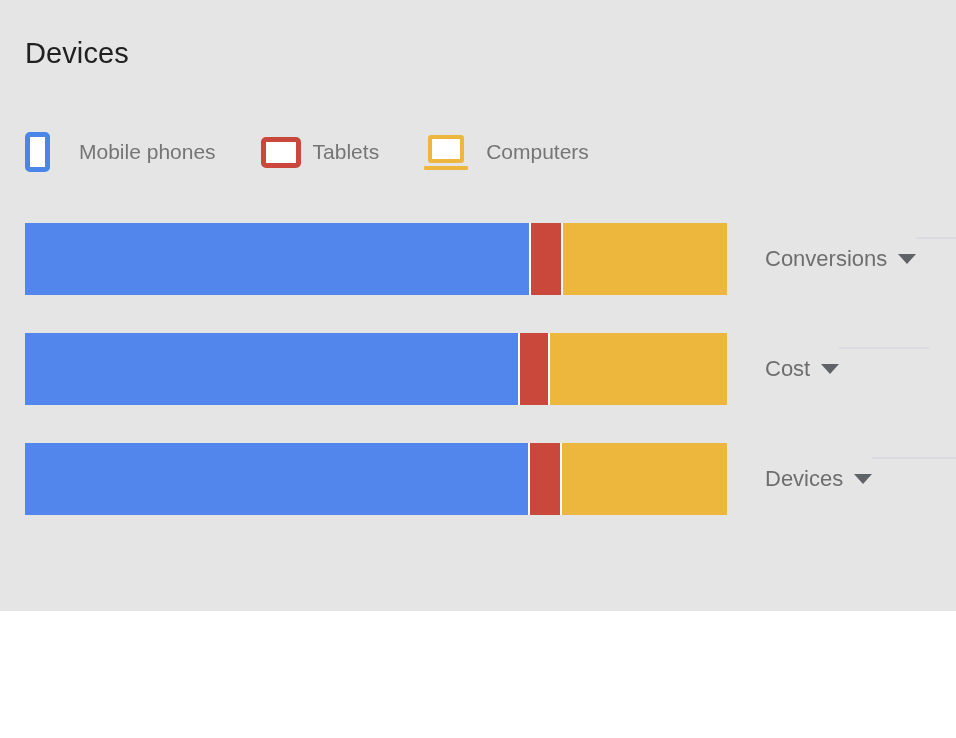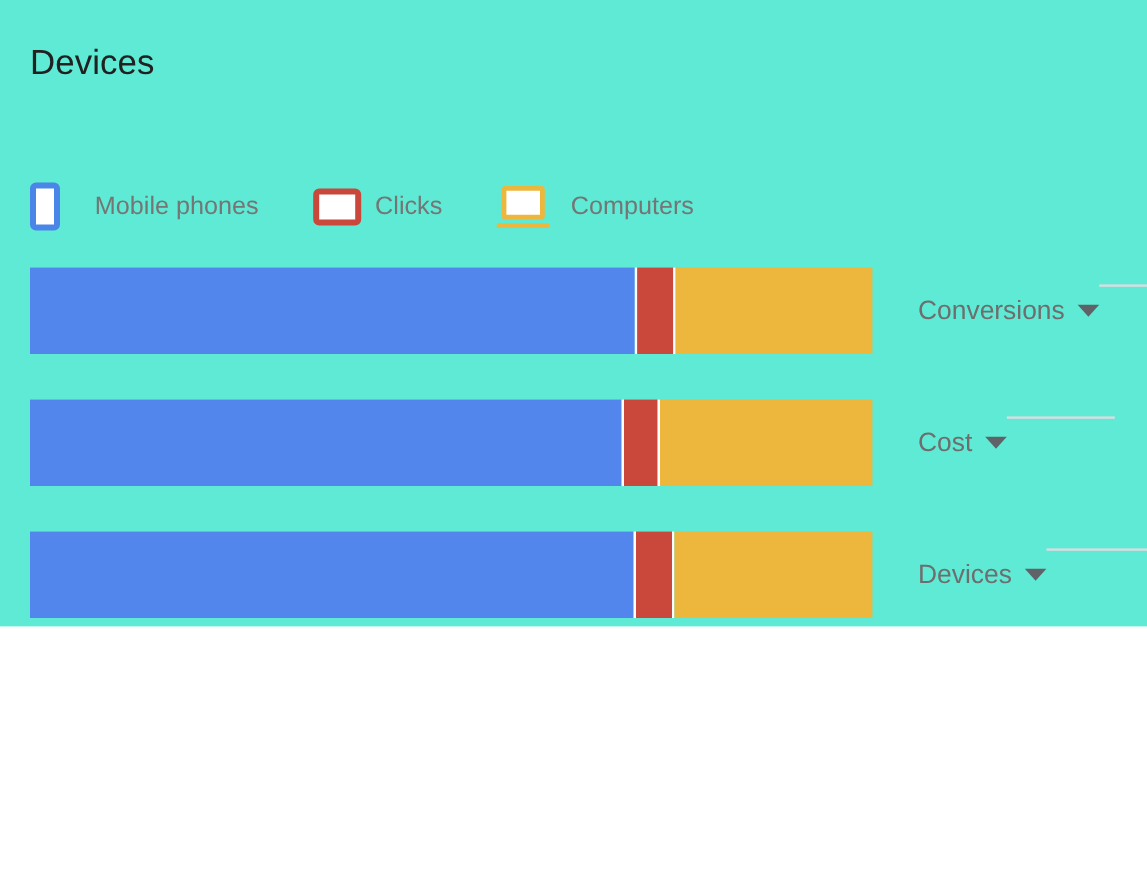--- a/index.html
+++ b/index.html
@@ -10,41 +10,41 @@
   body {
     width: 956px;
     height: 738px;
     font-family: "Liberation Sans", sans-serif;
     -webkit-font-smoothing: antialiased;
     overflow: hidden;
   }
   .widget {
     position: relative;
     width: 956px;
-    height: 522px;
-    background: #5eead4;
+    height: 611px;
+    background: #e5e5e5;
   }
 
   
   .widget-title {
     position: absolute;
     left: 25px;
     top: 33px;
     font-size: 29px;
     line-height: 40px;
     color: #212121;
     letter-spacing: 0.1px;
     font-weight: 400;
   }
 
   
   .legend {
     position: absolute;
     left: 25px;
-    top: 148px;
+    top: 128px;
     display: flex;
     align-items: center;
     height: 48px;
   }
   .legend-item {
     display: flex;
     align-items: center;
     height: 48px;
   }
   .legend-item + .legend-item { margin-left: 45px; }
@@ -186,21 +186,21 @@
       <span class="legend-icon">
         <span class="icon-phone"></span>
       </span>
       <span class="legend-label">Mobile phones</span>
     </div>
 
     <div class="legend-item legend-item-tablets">
       <span class="legend-icon">
         <span class="icon-tablet"></span>
       </span>
-      <span class="legend-label">Clicks</span>
+      <span class="legend-label">Tablets</span>
     </div>
 
     <div class="legend-item legend-item-computers">
       <span class="legend-icon">
         <span class="icon-laptop">
           <span class="screen"></span>
           <span class="base"></span>
         </span>
       </span>
       <span class="legend-label">Computers</span>

